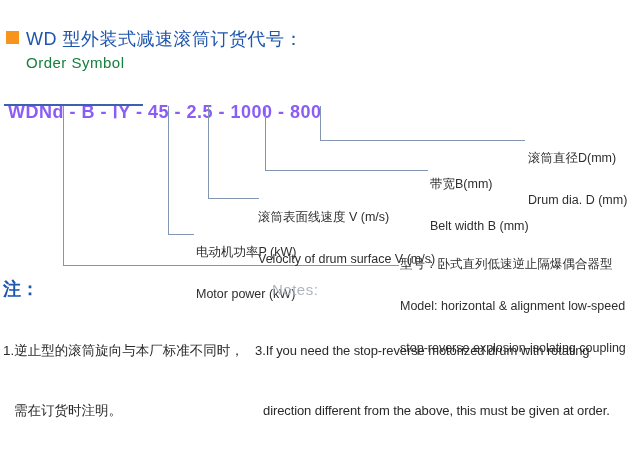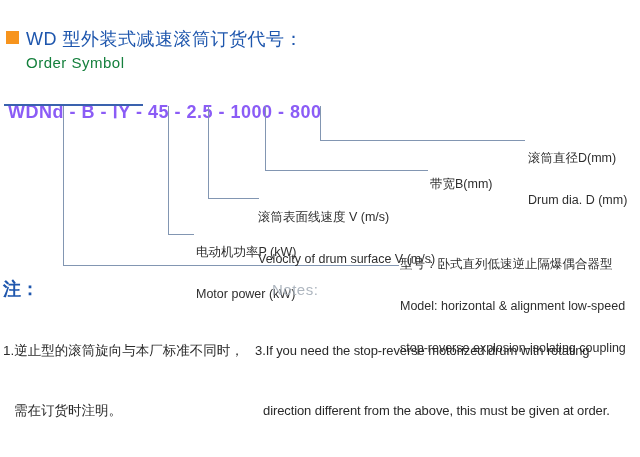--- a/index.html
+++ b/index.html
@@ -103,20 +103,21 @@
   <div class="leader l-velocity"></div>
   <div class="leader l-belt"></div>
   <div class="leader l-drum"></div>
 
   <div class="dlabel lbl-drum">
     <div>滚筒直径D(mm)</div>
     <div>Drum dia. D (mm)</div>
   </div>
   <div class="dlabel lbl-belt">
     <div>带宽B(mm)</div>
+    <div>Belt width B (mm)</div>
   </div>
   <div class="dlabel lbl-velocity">
     <div>滚筒表面线速度 V (m/s)</div>
     <div>Velocity of drum surface V (m/s)</div>
   </div>
   <div class="dlabel lbl-motor">
     <div>电动机功率P (kW)</div>
     <div>Motor power (kW)</div>
   </div>
   <div class="dlabel lbl-model">

